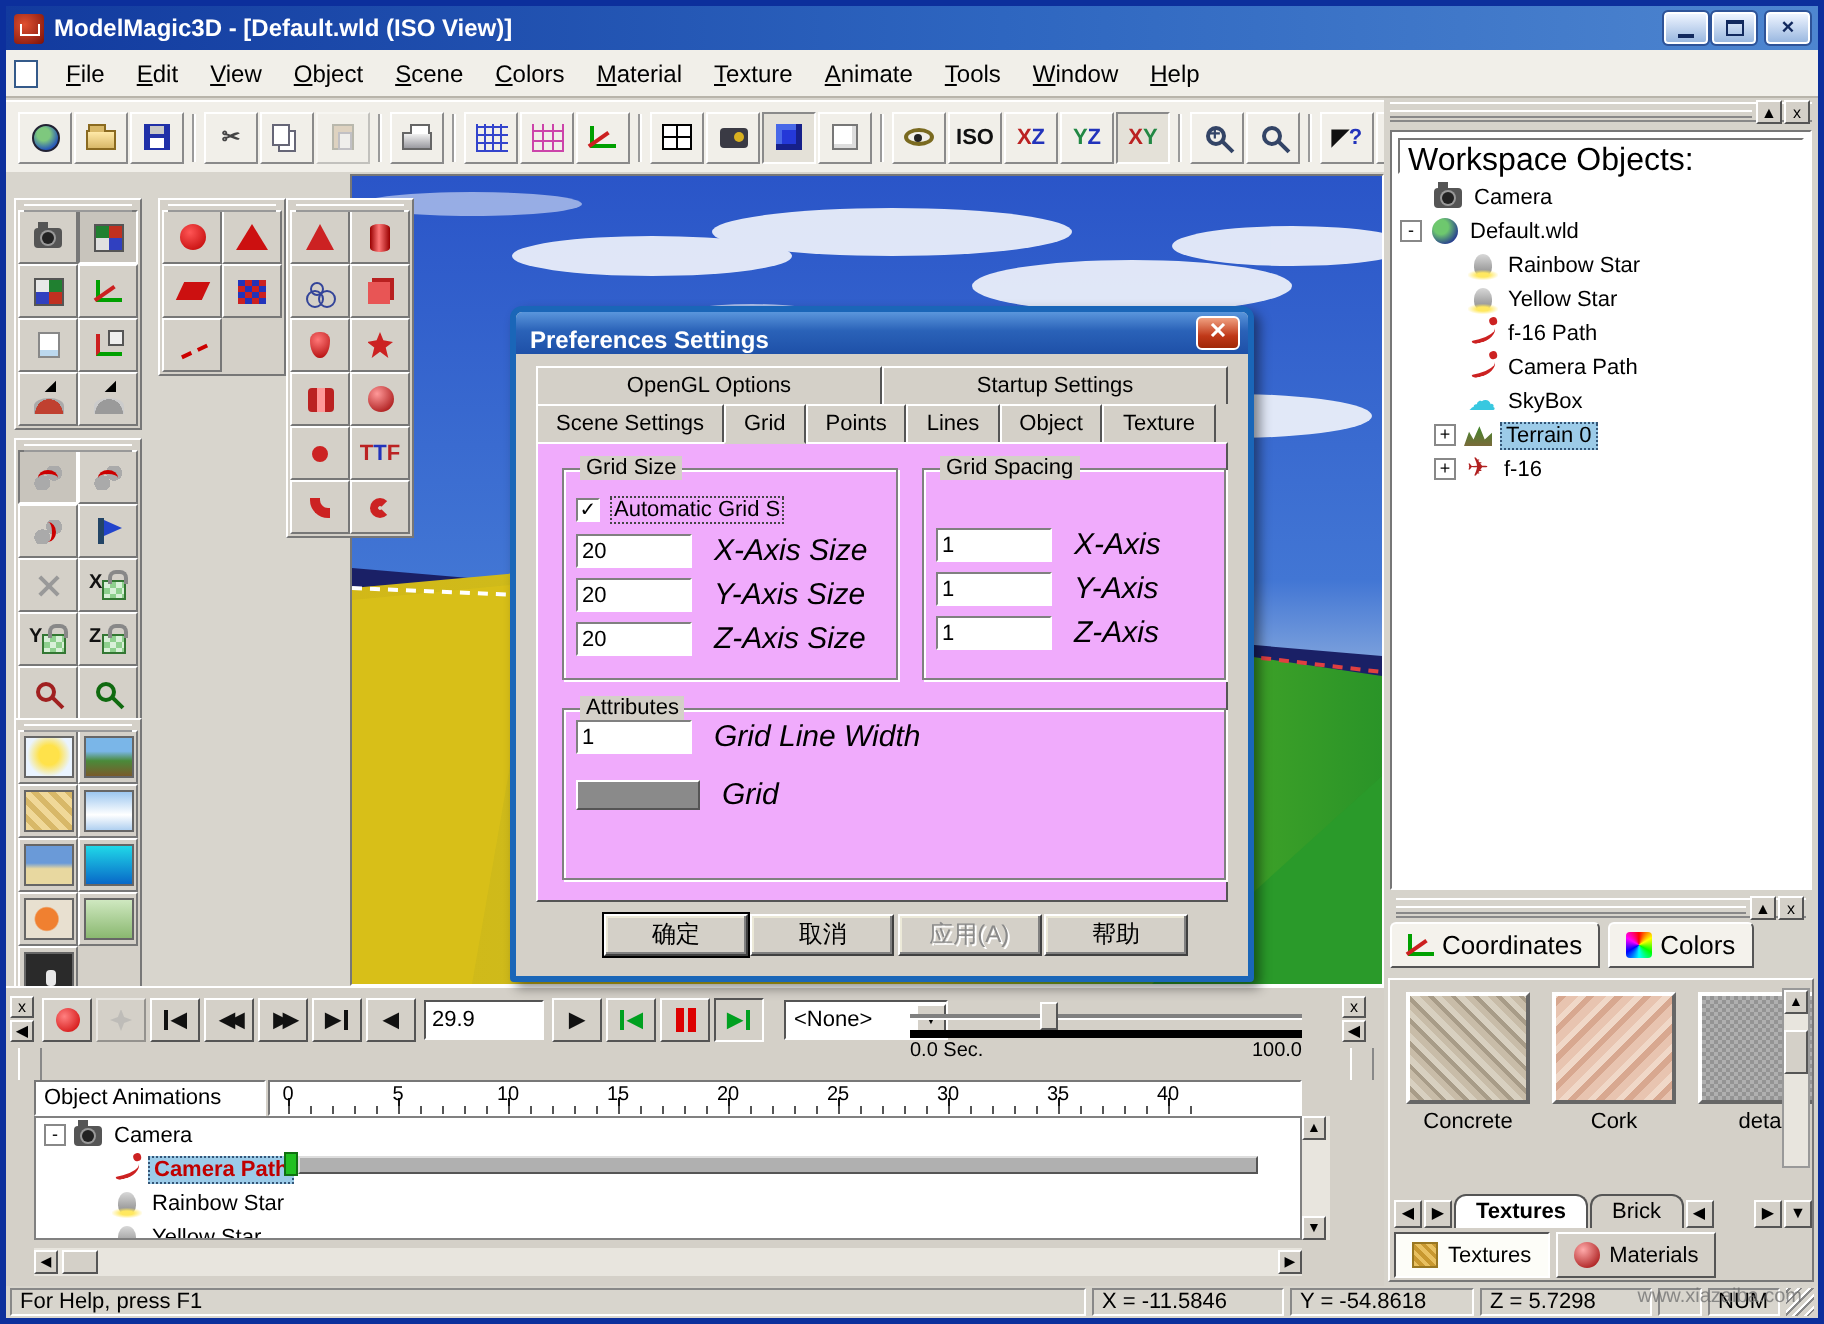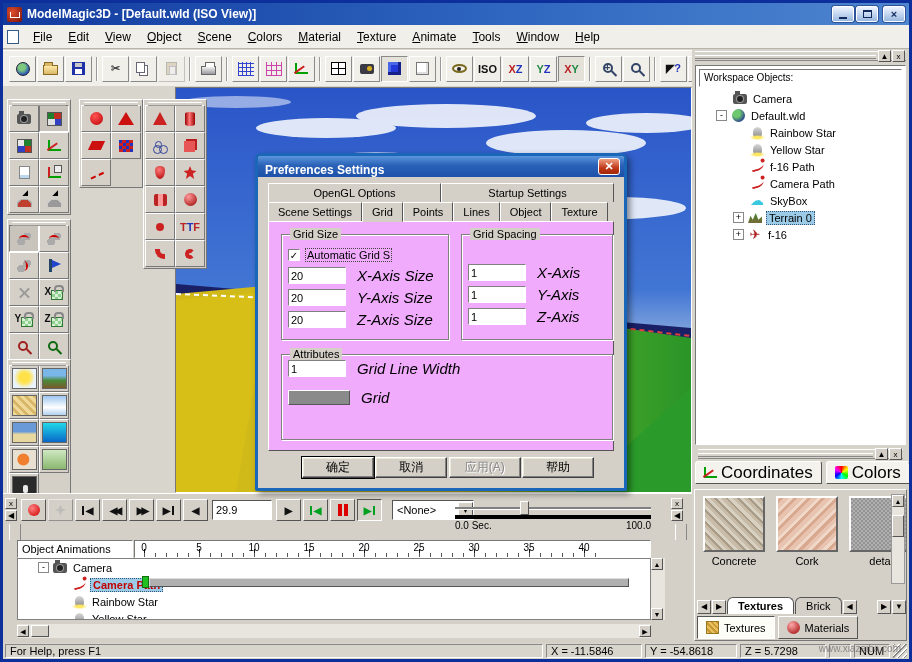--- a/index.html
+++ b/index.html
@@ -134,30 +134,30 @@
   #palS2{left:140px;top:96px;}
   
   #viewport{position:absolute;left:172px;top:84px;width:517px;height:406px;border:1px solid;border-color:#777 #fff #fff #777;}
   
   #rpanel{position:absolute;left:689px;top:46px;width:217px;height:594px;background:#d6d3cb;}
   .hgrip{position:relative;height:10px;margin:2px 3px;border-top:1px solid #fff;border-bottom:1px solid #888;}
   .hgrip::after{content:"";position:absolute;left:0;right:30px;top:3px;height:2px;border-top:1px solid #fff;border-bottom:1px solid #888;}
   .gbtn{position:absolute;top:-2px;width:13px;height:12px;font-size:8px;line-height:11px;text-align:center;background:#d4d0c8;border:1px solid;border-color:#fff #555 #555 #fff;z-index:2;}
   .gb1{right:15px;}.gb2{right:1px;}
   #wsbox{position:absolute;left:3px;top:16px;width:211px;height:380px;background:#fff;border:1px solid;border-color:#777 #fff #fff #777;overflow:hidden;}
-  #wsheader{margin:3px;height:18px;border:1px solid;border-color:#777 #fff #fff #777;background:#fff;padding:2px 4px;font-size:10px;}
-  .trow{display:flex;align-items:center;height:17px;gap:3px;padding-left:4px;margin-left:16px;}
+  #wsheader{margin:3px;height:18px;border:1px solid;border-color:#777 #fff #fff #777;background:#fff;padding:2px 4px;font-size:16px;}
+  .trow{display:flex;align-items:center;height:17px;gap:3px;padding-left:4px;}
   .expbox{width:11px;height:11px;border:1px solid #888;background:#fff;font-size:9px;line-height:9px;text-align:center;flex:none;}
   .expspace{width:13px;flex:none;}
   .indent{width:14px;flex:none;}
   .ti{width:16px;height:14px;display:flex;align-items:center;justify-content:center;flex:none;}
   .tlbl{padding:0 2px;white-space:nowrap;}
   .tlbl.sel{background:#9ccbe8;border:1px dotted #335577;}
   #wstabs{position:absolute;left:3px;top:412px;display:flex;gap:4px;}
-  .wstab{height:23px;background:#f4f2ec;border:1px solid;border-color:#fff #555 #555 #fff;border-radius:3px 3px 0 0;display:flex;align-items:center;gap:4px;padding:0 8px;font-size:17px;}
+  .wstab{height:23px;background:#f4f2ec;border:1px solid;border-color:#fff #555 #555 #fff;border-radius:3px 3px 0 0;display:flex;align-items:center;gap:4px;padding:0 8px;font-size:13px;}
   
   #texpanel{position:absolute;left:2px;top:440px;width:213px;height:152px;background:#d4d0c8;border:1px solid;border-color:#fff #777 #777 #fff;overflow:hidden;}
   #thumbs{position:absolute;left:5px;top:6px;display:flex;gap:5px;width:230px;}
   .thumb{width:68px;text-align:center;}
   .timg{width:62px;height:56px;border:2px solid;border-color:#fff #666 #666 #fff;margin:0 auto;}
   .tex0{background:repeating-linear-gradient(45deg,#c8bca8 0 3px,#a89c88 3px 5px,#d8d0c0 5px 8px);}
   .tex1{background:repeating-linear-gradient(-45deg,#e8c4b0 0 4px,#d8a890 4px 7px,#f0d8c8 7px 10px);}
   .tex2{background:repeating-conic-gradient(#b0b0b0 0 25%,#949494 0 50%) 0 0/4px 4px;}
   .tname{font-size:11px;margin-top:3px;}
   #texscroll{position:absolute;right:1px;top:4px;width:14px;height:90px;background:#e8e5de;border:1px solid #999;}

